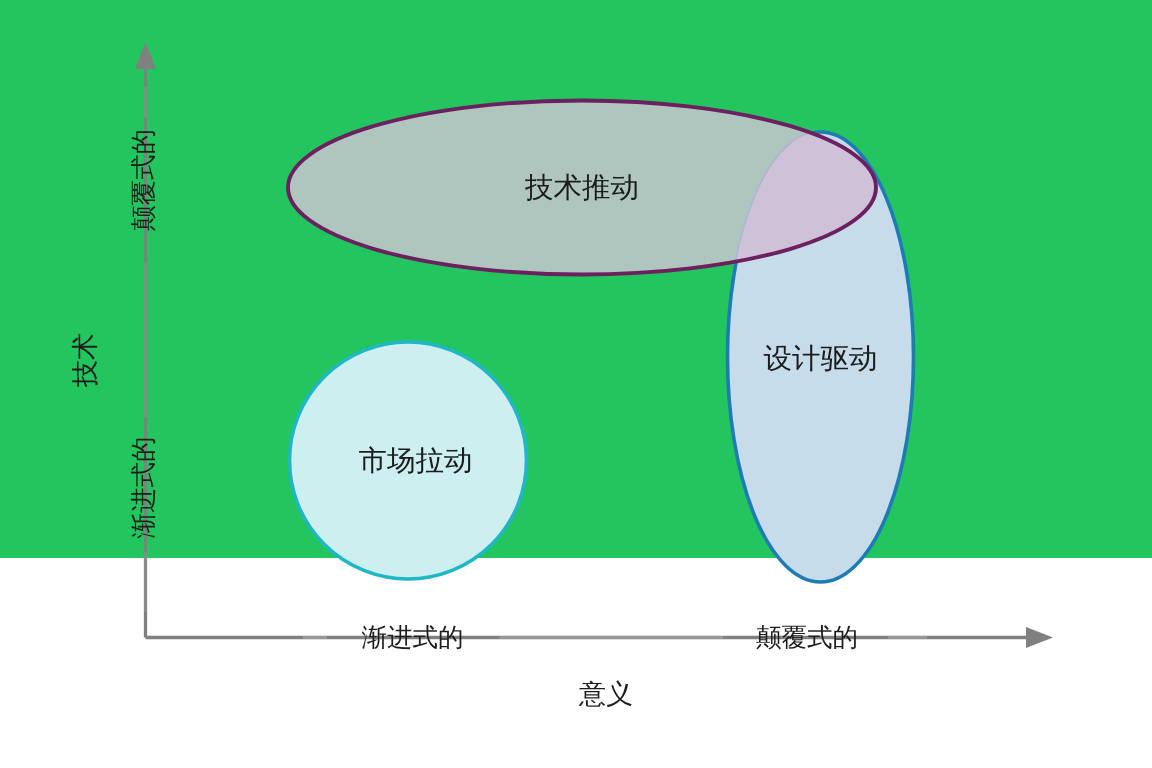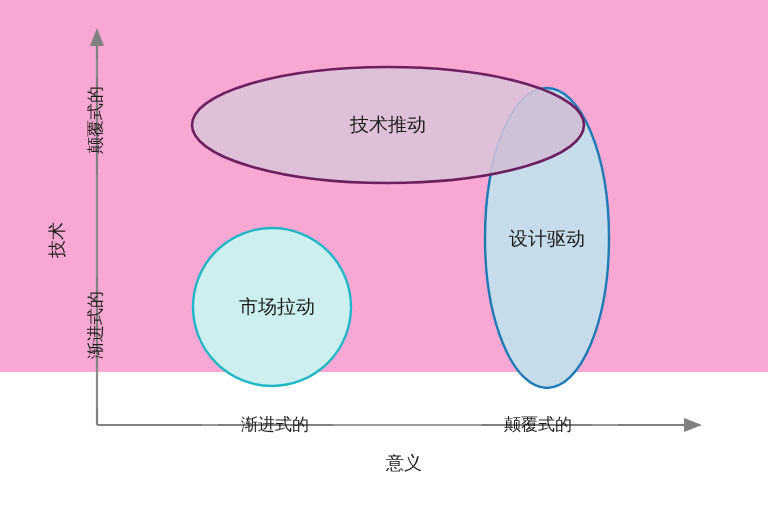--- a/index.html
+++ b/index.html
@@ -11,21 +11,21 @@
   body {
     width: 768px;
     height: 512px;
     font-family: "Liberation Sans", "DejaVu Sans", sans-serif;
     overflow: hidden;
   }
   #diagram-root {
     position: relative;
     width: 768px;
     height: 372px;
-    background: #f9a8d4;
+    background: #22c55e;
   }
   svg#diagram-svg {
     position: absolute;
     top: 0;
     left: 0;
     width: 768px;
     height: 512px;
     display: block;
   }
   .axis-line {

